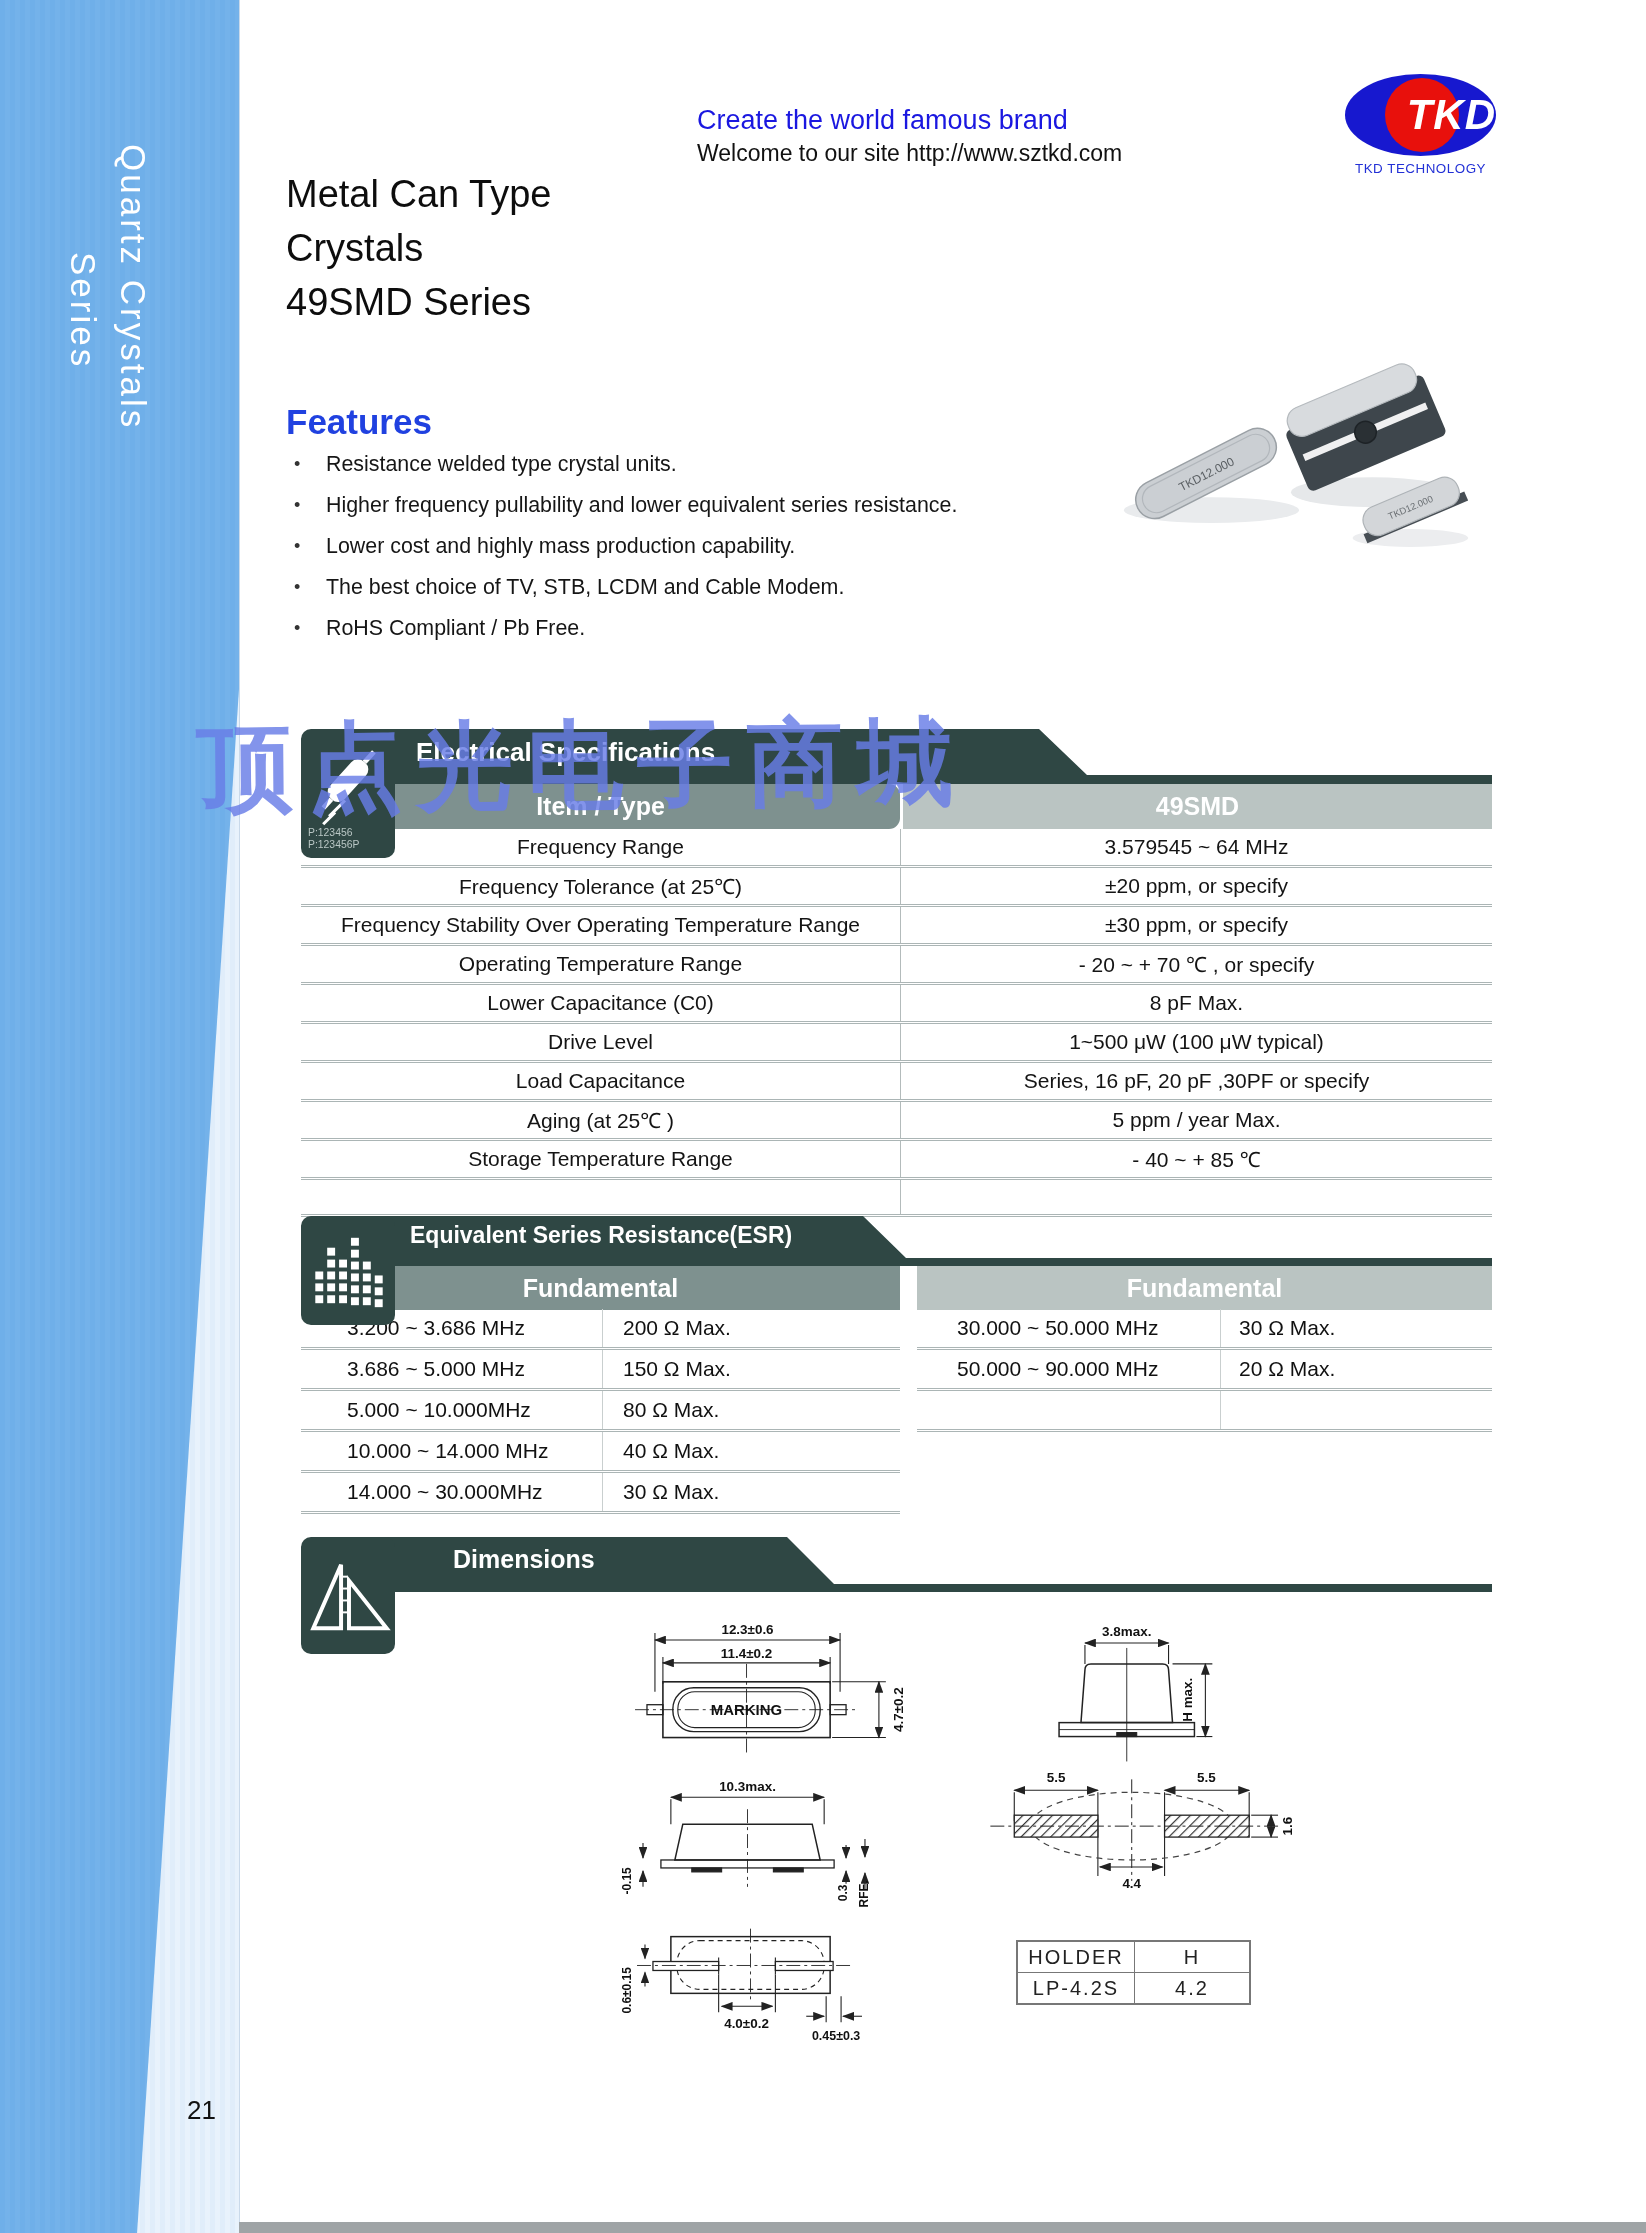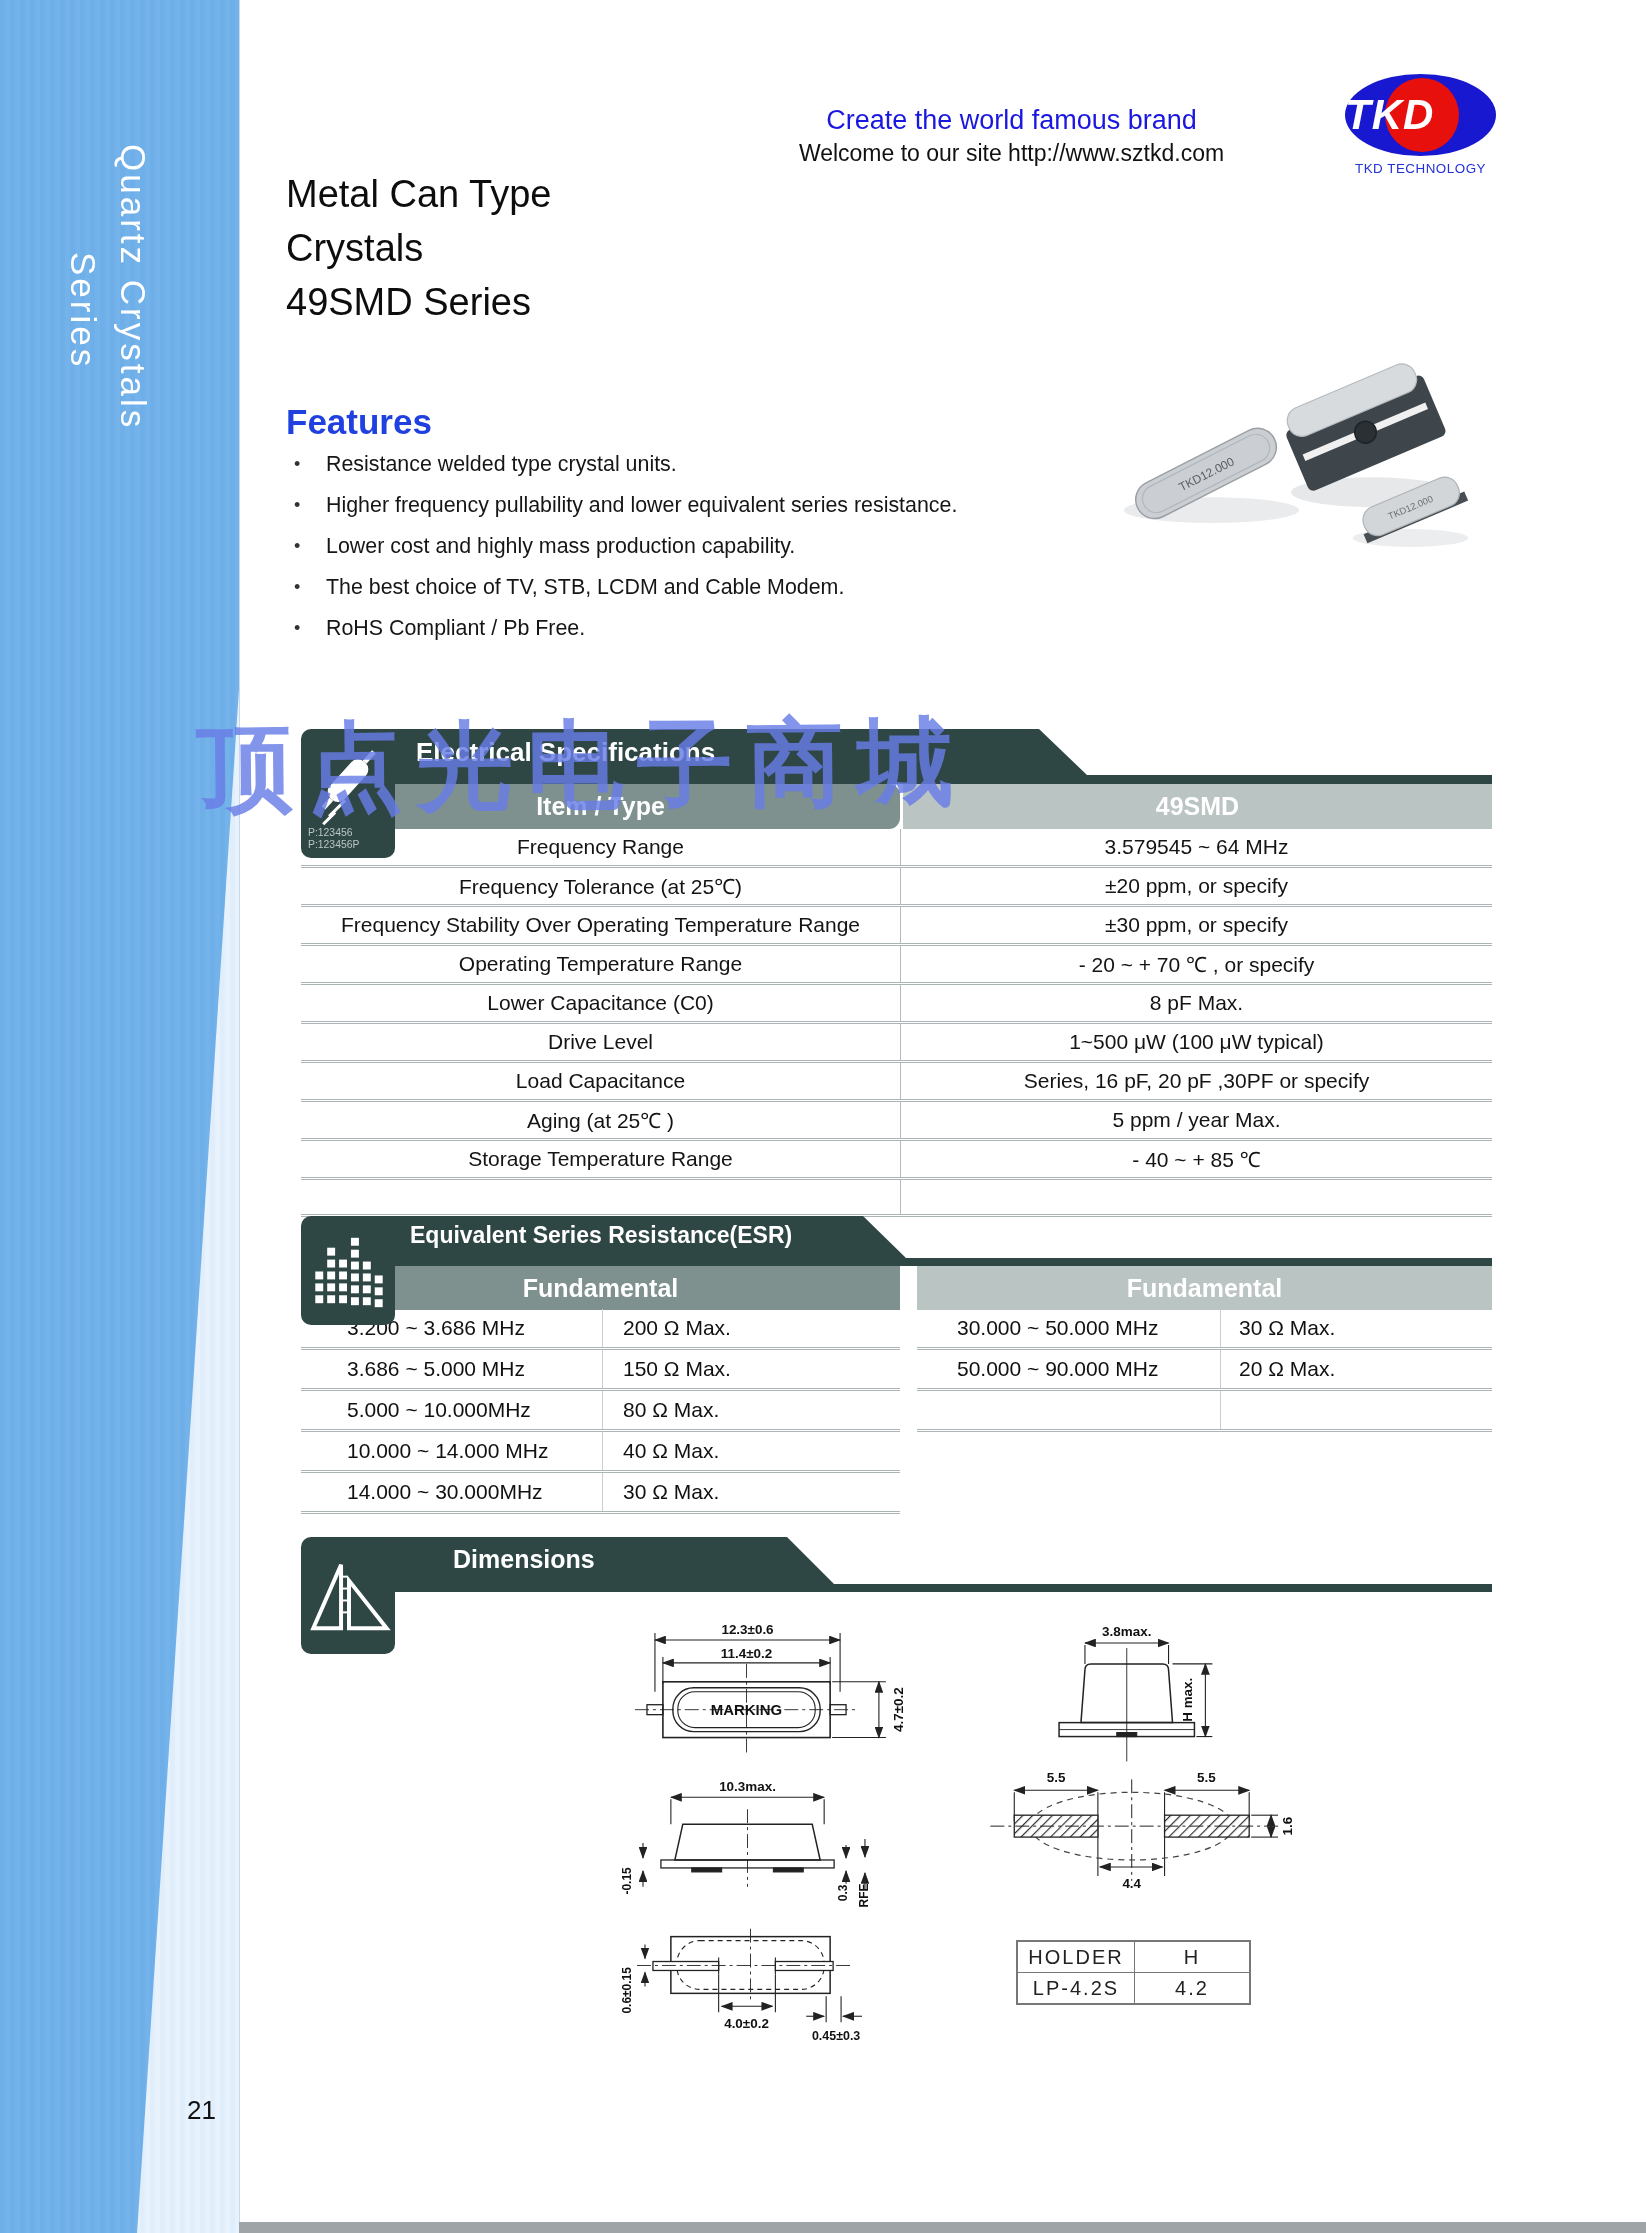--- a/index.html
+++ b/index.html
@@ -12,25 +12,25 @@
      border-right:1px solid #c9d9ea;}
   .sidebar-blue{position:absolute;left:0;top:0;width:239px;height:2234px;
      background:repeating-linear-gradient(90deg,#6fafe9 0 5px,#74b2ea 5px 10px);
      clip-path:polygon(0 0,100% 0,100% 689px,137px 2234px,0 2234px);}
   .sidebar-title{position:absolute;left:58px;top:144px;height:333px;
      writing-mode:vertical-rl;color:#fff;font-size:35px;letter-spacing:3px;
      line-height:50px;}
   .sidebar-title .l2{text-align:center;}
 
   
-  .hdr-text{position:absolute;left:697px;top:103px;width:629px;text-align:center;}
+  .hdr-text{position:absolute;left:697px;top:103px;width:629px;text-align:left;}
   .hdr-slogan{color:#1a17e0;font-size:27px;line-height:34px;}
   .hdr-welcome{color:#111;font-size:23px;line-height:32px;}
   .logo{position:absolute;left:1345px;top:74px;width:151px;height:82px;background:#1718cf;
-        border-radius:50%;display:flex;align-items:center;justify-content:flex-start;}
+        border-radius:50%;display:flex;align-items:center;justify-content:flex-end;}
   .logo-red{position:absolute;left:40px;top:4px;width:74px;height:74px;background:#e8100c;border-radius:50%;}
   .logo-tkd{position:relative;color:#fff;font-size:42px;font-weight:bold;font-style:italic;letter-spacing:1px;}
   .logo-sub{position:absolute;left:1338px;top:161px;width:165px;text-align:center;
             color:#2230d6;font-size:13.4px;letter-spacing:0.5px;}
 
   
   .doc-title{position:absolute;left:286px;top:167px;font-size:38px;line-height:54px;color:#0d0d0d;}
   .features-h{position:absolute;left:286px;top:402px;font-size:35px;font-weight:bold;color:#2041e0;}
   .features-list{position:absolute;left:294px;top:444px;width:876px;}
   .feat-row{display:flex;height:41px;align-items:center;font-size:21.4px;color:#161616;}

